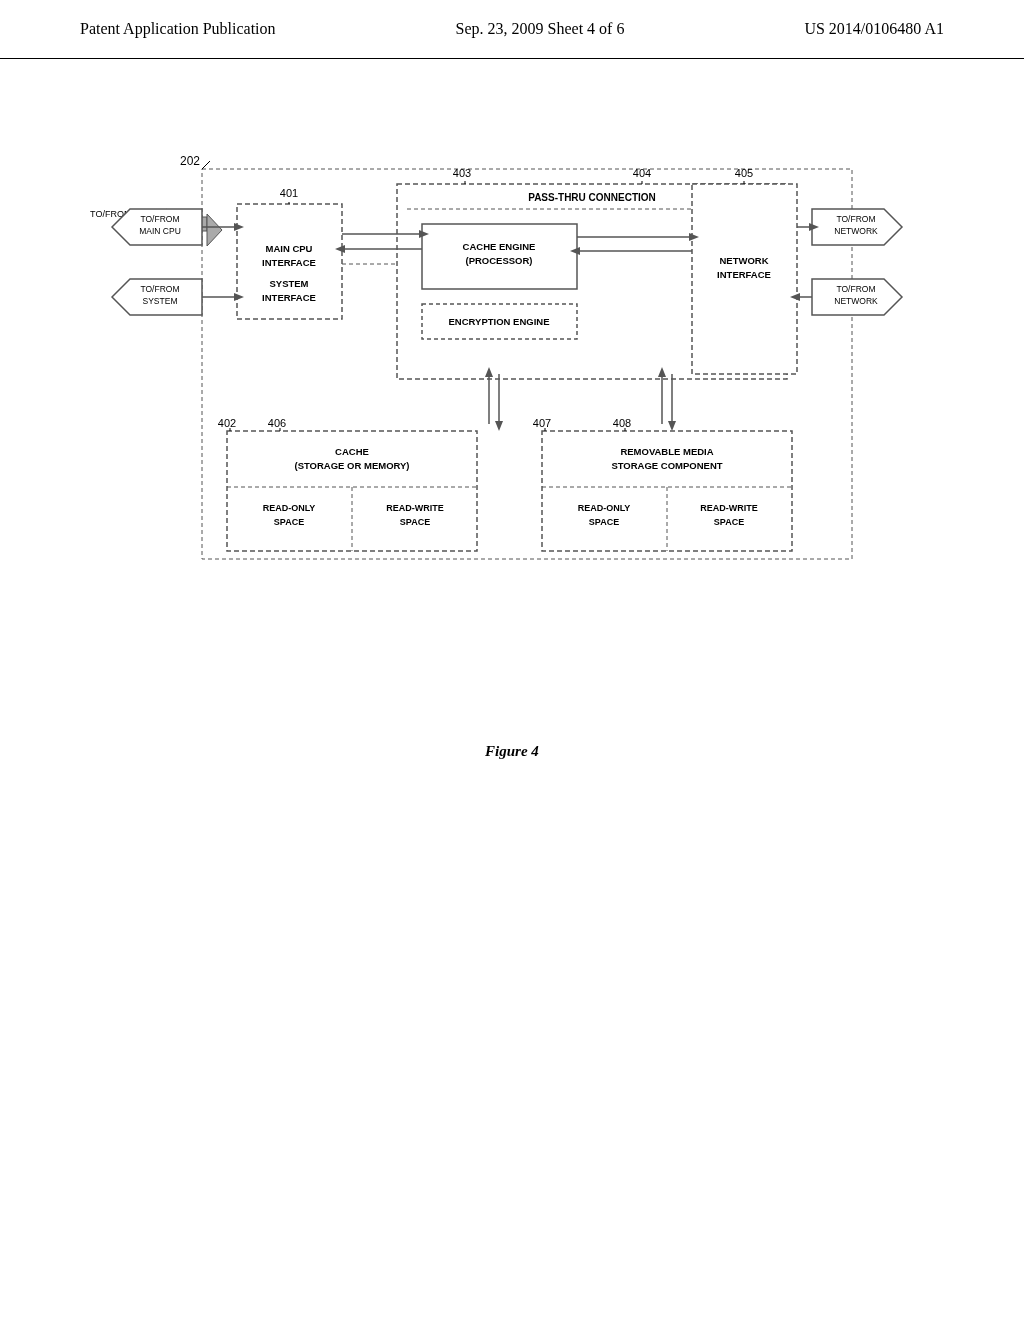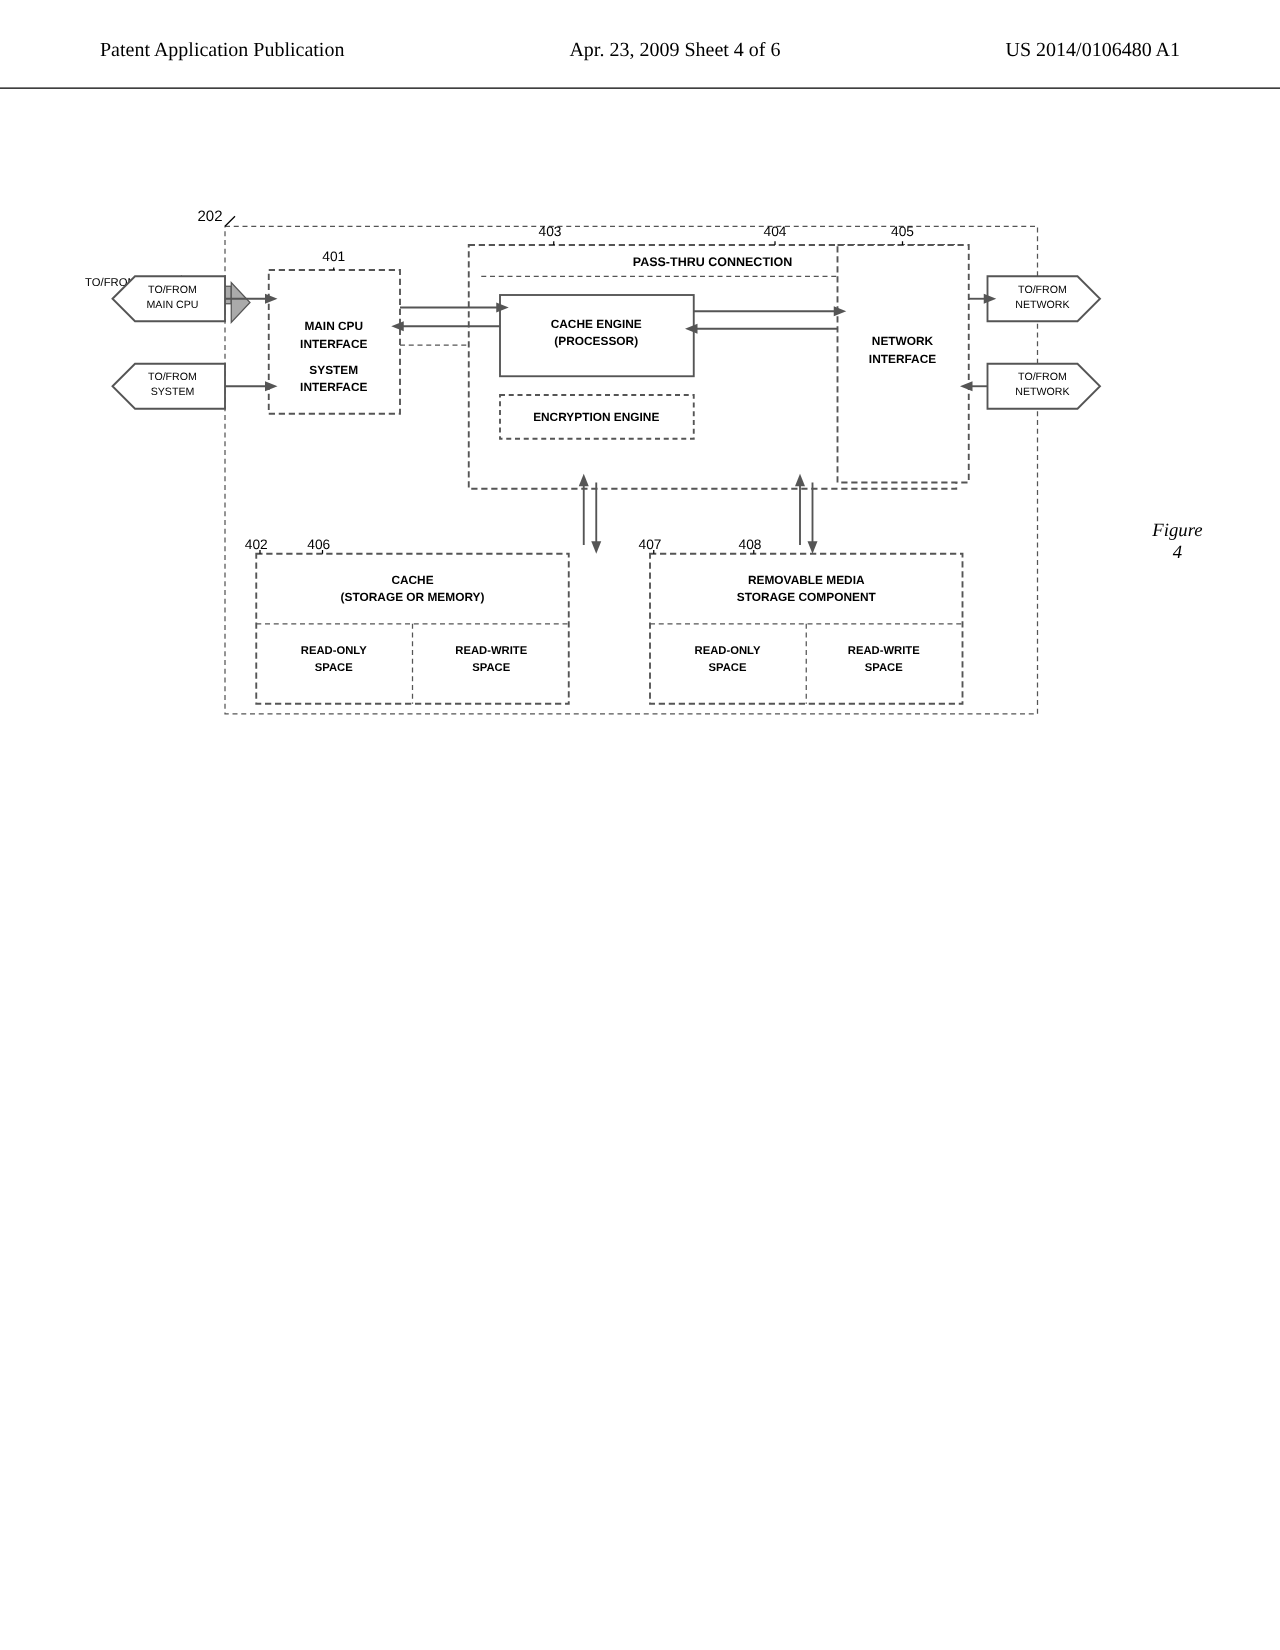--- a/index.html
+++ b/index.html
@@ -10,60 +10,60 @@
       min-height: 1320px;
       position: relative;
       overflow-x: hidden;
     }
 
     
     .header {
       display: flex;
       justify-content: space-between;
       align-items: baseline;
-      padding: 32px 80px 20px 80px;
+      padding: 20px 80px 20px 80px;
       border-bottom: 1px solid #000;
     }
 
     
     .main {
       padding: 40px 60px;
       display: flex;
-      flex-direction: row;
+      flex-direction: column;
       align-items: center;
     }
 
     
     .diagram-wrapper {
       width: 860px;
       margin-top: 30px;
       position: relative;
     }
 
     
     .figure-caption {
       text-align: center;
       font-style: italic;
-      font-weight: normal;
+      font-weight: bold;
       font-size: 15px;
       margin-top: 30px;
     }
 
     
     .diagram-svg {
       width: 860px;
       height: 580px;
     }
   </style>
 </head>
 <body>
 
 <div class="header">
   <span>Patent Application Publication</span>
-  <span>Apr. 23, 2009  Sheet 4 of 6</span>
+  <span>Sep. 23, 2009  Sheet 4 of 6</span>
   <span>US 2014/0106480 A1</span>
 </div>
 
 <div class="main">
   <div class="diagram-wrapper">
     <svg class="diagram-svg" viewBox="0 0 860 580" xmlns="http://www.w3.org/2000/svg">
 
       <rect x="120" y="40" width="650" height="390" fill="none" stroke="#555" stroke-width="1" stroke-dasharray="4,3"></rect>
 
       <text x="118" y="36" font-family="Arial" font-size="12" text-anchor="end" fill="#000">202</text>

